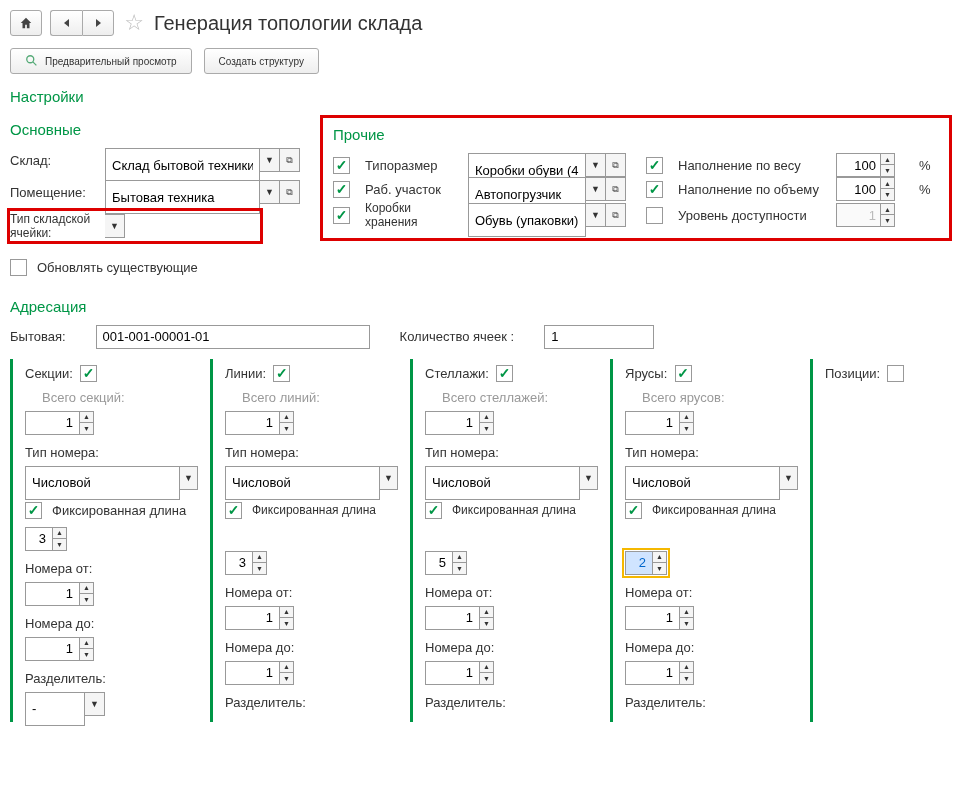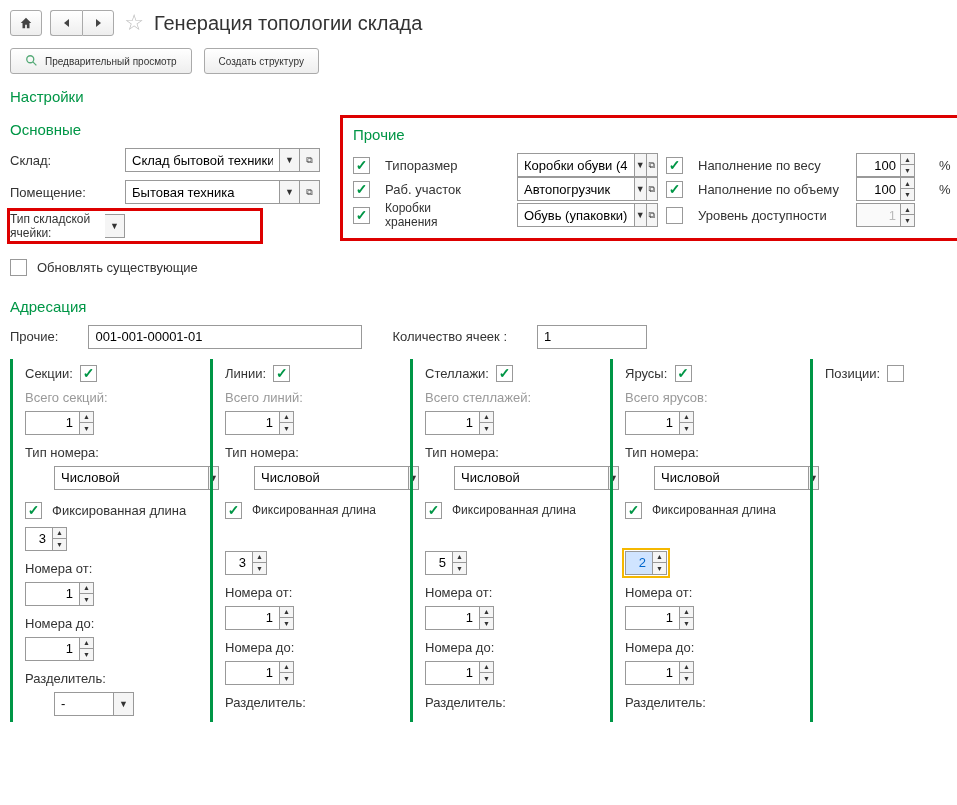--- a/index.html
+++ b/index.html
@@ -10,21 +10,21 @@
 .btn-group .btn-icon:first-child { border-radius: 3px 0 0 3px; border-right: none; }
 .btn-group .btn-icon:last-child { border-radius: 0 3px 3px 0; }
 .star { width: 24px; height: 24px; color: #bbb; font-size: 22px; cursor: pointer; display: flex; align-items: center; justify-content: center; }
 .title { font-size: 20px; font-weight: normal; }
 .action-row { display: flex; gap: 12px; margin-bottom: 14px; }
 .btn { padding: 5px 14px; border: 1px solid #aaa; background: linear-gradient(#fff,#eee); border-radius: 3px; cursor: pointer; font-size: 10px; display: flex; align-items: center; gap: 6px; }
 .section-title { color: #009646; font-size: 15px; margin: 6px 0 10px 0; }
 .row { display: flex; align-items: center; margin-bottom: 8px; }
 .label { width: 95px; }
 .select-combo { display: flex; height: 24px; }
-.select-combo input { border: 1px solid #999; padding: 6px 6px; font-size: 13px; margin-left: 29px; }
+.select-combo input { border: 1px solid #999; padding: 16px 6px; font-size: 13px; }
 .mini-btn { width: 20px; border: 1px solid #999; border-left: none; background: #f5f5f5; display: flex; align-items: center; justify-content: center; font-size: 9px; cursor: pointer; }
 .checkbox { width: 17px; height: 17px; border: 1px solid #999; display: inline-flex; align-items: center; justify-content: center; cursor: pointer; margin-right: 10px; flex-shrink: 0; }
 .checkbox.checked::after { content: "✓"; color: #009646; font-weight: bold; font-size: 14px; }
 .red-box { border: 3px solid #d00; padding: 8px 10px; }
 .main-area { display: flex; gap: 20px; position: relative; }
 .left-col { width: 310px; }
 .right-col { flex: 1; }
 .prochie-grid { display: grid; grid-template-columns: 24px 95px 170px 24px 150px 75px 20px; gap: 0 8px; align-items: center; }
 .num-input-wrap { display: flex; height: 24px; }
 .num-input-wrap input { width: 40px; border: 1px solid #999; text-align: right; padding: 2px 4px; font-size: 13px; }
@@ -32,21 +32,21 @@
 .spinner { display: flex; flex-direction: column; border: 1px solid #999; border-left: none; width: 14px; }
 .spinner div { height: 11px; font-size: 7px; display: flex; align-items: center; justify-content: center; cursor: pointer; background: #f5f5f5; }
 .spinner div:first-child { border-bottom: 1px solid #999; }
 .addr-header { display: flex; gap: 30px; align-items: center; margin-bottom: 10px; }
 .addr-header input { border: 1px solid #999; height: 24px; padding: 2px 6px; font-size: 13px; }
 .columns { display: flex; }
 .col { border-left: 3px solid #009646; padding: 6px 12px; width: 200px; }
 .col.last { width: auto; flex: 0; }
 .col-row { display: flex; align-items: center; margin-bottom: 8px; }
 .col-label { margin-bottom: 6px; color: #333; }
-.col-label.disabled { color: #999; }
+.col-label.disabled { color: #999; margin-left: 17px; }
 .col .select-combo input { width: 155px; }
 .num-small { display: flex; height: 24px; margin-bottom: 10px; }
 .num-small input { width: 55px; border: 1px solid #999; text-align: right; padding: 2px 6px; font-size: 13px; }
 .num-small.narrow input, .num-small.focused input { width: 28px; }
 .num-small.focused { outline: 2px solid #f5b800; outline-offset: 1px; width: fit-content; }
 .num-small.focused input { color: #0066cc; background: #d0e4ff; }
 .preview-icon { width: 14px; height: 14px; }
 svg { display: block; }
 </style>
 </head>
@@ -181,21 +181,21 @@
           </div>
         <span></span>
       </div>
     </div>
   </div>
 </div>
 
 <div class="section-title" style="margin-top:14px">Адресация</div>
 
 <div class="addr-header">
-  <span>Прочие:</span>
+  <span>Бытовая:</span>
   <input style="width: 274px;" value="001-001-00001-01">
   <span>Количество ячеек :</span>
   <input style="width: 110px;" value="1">
 </div>
 
 <div class="columns">
 
   <div class="col">
     <div class="col-row"><span>Секции:</span>&nbsp;&nbsp;<span class="checkbox checked"></span></div>
     <div class="col-label disabled">Всего секций:</div>

